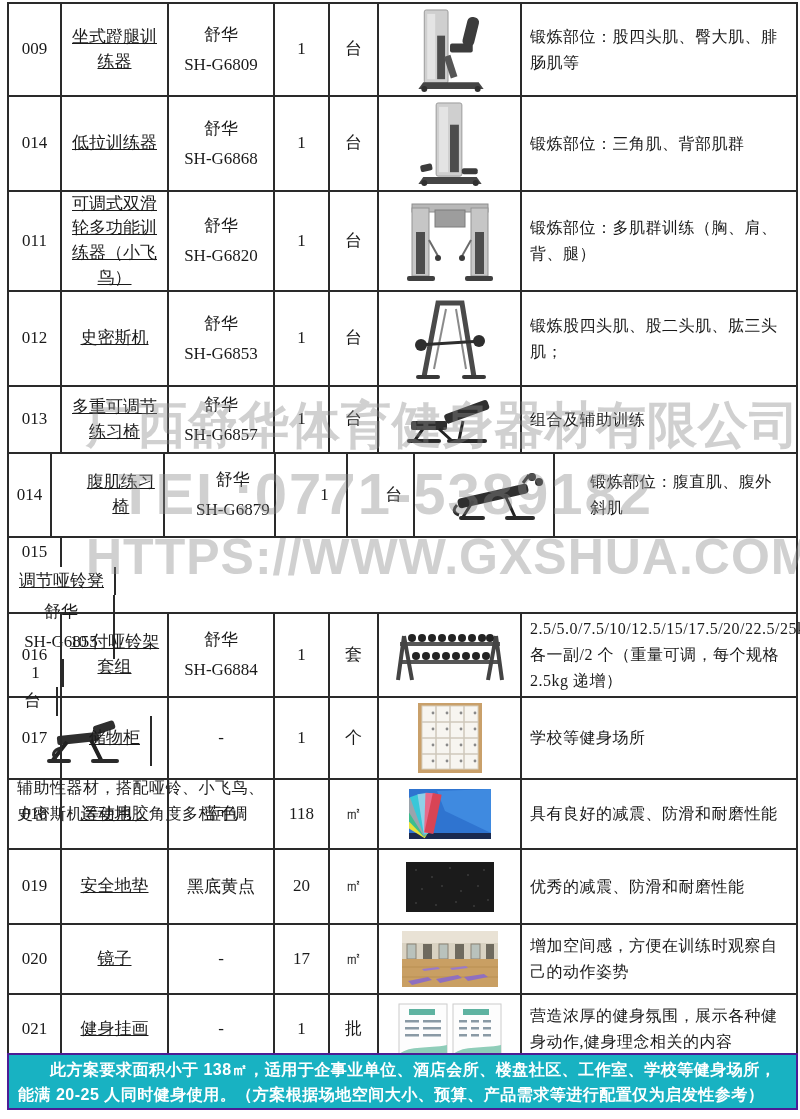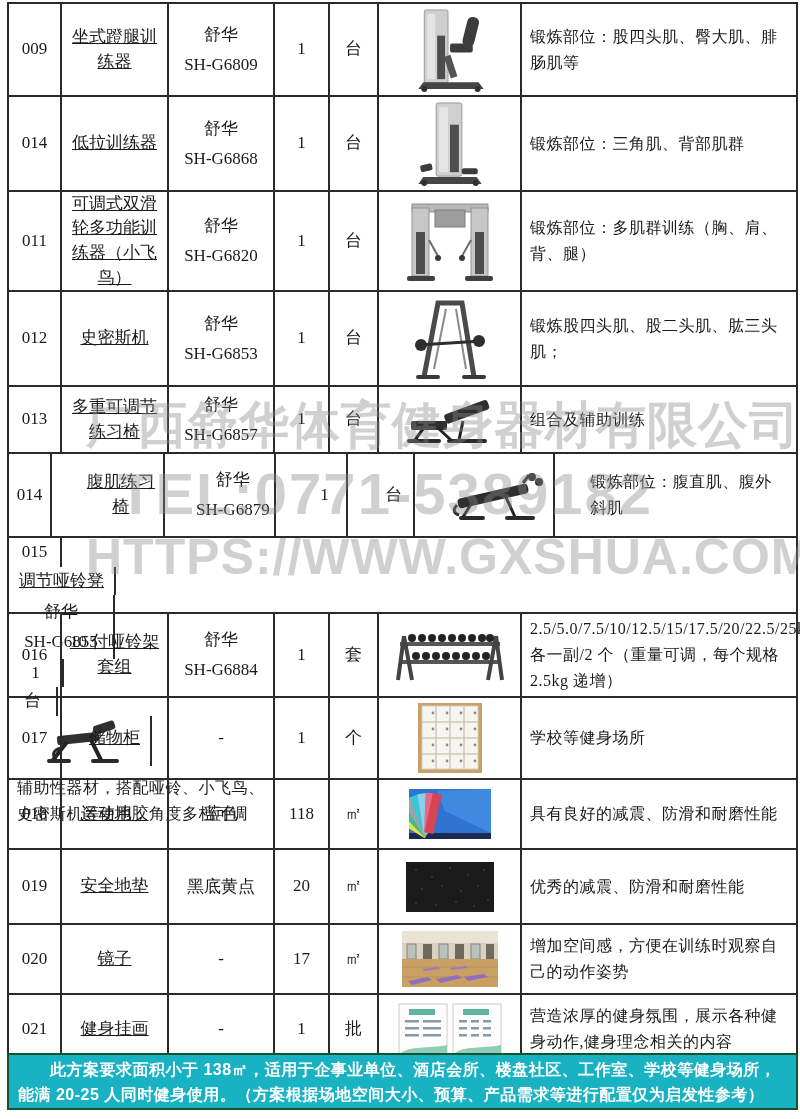--- a/index.html
+++ b/index.html
@@ -23,21 +23,21 @@
   .c-num  { width:53px; }
   .c-name { width:107px;text-decoration:underline; }
   .c-brand{ width:106px; line-height:1.75; }
   .c-qty  { width:55px; }
   .c-unit { width:49px; }
   .c-img  { width:143px; }
   .c-desc { width:269px; align-items:flex-start; text-align:left; padding:9px 8px;
             font-size:16px; line-height:1.62; letter-spacing:0.5px; }
   .footer-note {
     position:absolute; left:7px; top:1053px; width:791px; height:57px;
-    background:#18b2c2; border:2px solid #14532d;
+    background:#18b2c2; border:2px solid #4c1d95;
     color:#ffffff; font-family:"Liberation Sans","DejaVu Sans",sans-serif;
     font-weight:bold; font-size:16px; line-height:1.55; padding:3px 9px;
     text-indent:2em; letter-spacing:0.5px;
   }
   .watermark {
     position:absolute; left:0; top:0; width:800px; height:1119px;
     pointer-events:none; z-index:5;
     font-family:"Liberation Sans","DejaVu Sans",sans-serif; font-weight:bold;
     color:rgba(138,138,138,0.40);
     text-align:right;

